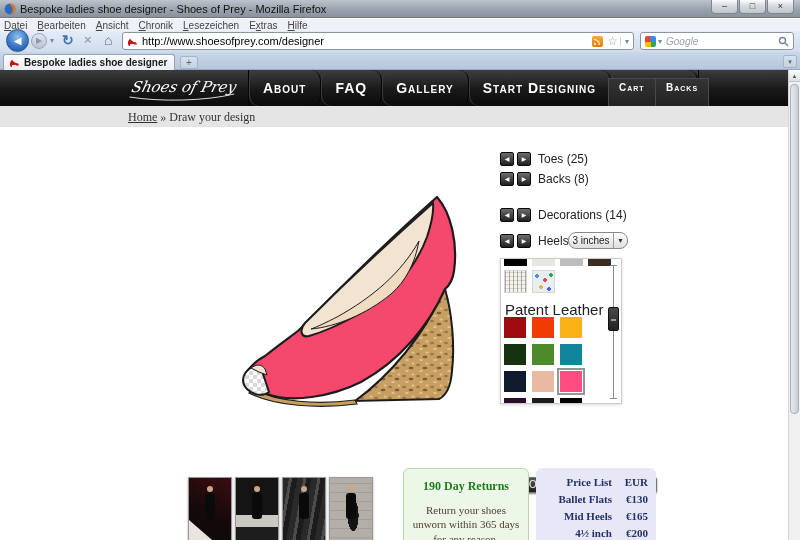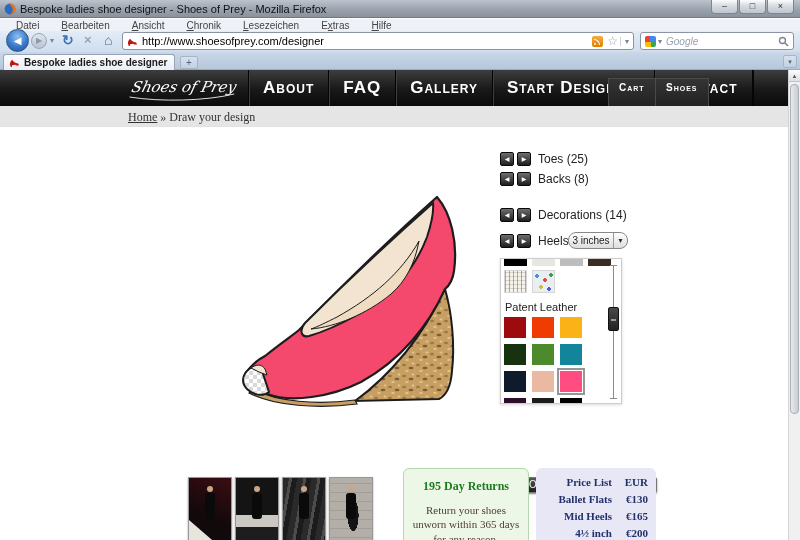--- a/index.html
+++ b/index.html
@@ -11,21 +11,21 @@
     background:linear-gradient(#bcc3cc,#98a0ab 60%,#8a929d); border-bottom:1px solid #6f7781;
     display:flex; align-items:center; padding:0 4px; }
   .ff-ico { width:12px; height:12px; margin-right:4px; flex:0 0 auto; }
   .title-text { font-size:11px; color:#111; white-space:nowrap; }
   .win-btns { position:absolute; right:6px; top:0; display:flex; }
   .win-btn { width:27px; height:14px; margin-left:1px; border:1px solid #7e858e; border-top:none;
     border-radius:0 0 4px 4px; background:linear-gradient(#fbfcfd,#d6dbe1 45%,#bfc6cd);
     font-size:9px; line-height:12px; text-align:center; color:#333; }
   .menubar { position:absolute; left:0; top:19px; width:800px; height:12px; background:#eef1f7;
     font-size:10px; color:#444; display:flex; align-items:center; padding-left:4px; }
-  .menu-item { margin-right:10px; white-space:nowrap;margin-left:12px; }
+  .menu-item { margin-right:10px; white-space:nowrap; }
   .menu-item u { text-decoration:underline; }
   .navbar { position:absolute; left:0; top:31px; width:800px; height:21px;
     background:linear-gradient(#e3ecf7,#cfddee); }
   .back-btn { position:absolute; left:6px; top:-2px; width:23px; height:23px; border-radius:50%;
     background:radial-gradient(circle at 50% 32%,#8fc0ee,#3a79cc 55%,#1d4f95);
     border:1px solid #33577f; color:#fff; font-size:10px; text-align:center; line-height:21px; }
   .fwd-btn { position:absolute; left:31px; top:2px; width:16px; height:16px; border-radius:50%;
     background:linear-gradient(#dfe6ee,#b9c4d2); border:1px solid #9aa6b5; color:#8b98a8;
     font-size:8px; text-align:center; line-height:14px; }
   .nav-caret { position:absolute; left:50px; top:5px; font-size:8px; color:#7b8694; }
@@ -63,23 +63,23 @@
     background:linear-gradient(#d8e2ee,#c2d1e2); border:1px solid #a5b4c7; color:#5a6573;
     font-size:7px; line-height:12px; text-align:center; }
 
   
   .viewport { position:absolute; left:0; top:70px; width:788px; height:470px; background:#fff; overflow:hidden; }
   .site-header { position:absolute; left:0; top:0; width:788px; height:36px;
     background:linear-gradient(#3d3d3d,#181818 55%,#0b0b0b); }
   .logo { position:absolute; left:118px; top:1px; }
   .main-nav { position:absolute; left:248px; top:0; height:36px; display:flex;
     border-left:1px solid #050505; border-right:1px solid #050505; }
-  .main-nav .nav-item { line-height:36px; padding:0 14px; color:#fff; font-size:17px;
+  .main-nav .nav-item { line-height:36px; padding:0 14px; color:#fff; font-size:14px;
     font-variant:small-caps; letter-spacing:1px; font-weight:bold; border-right:1px solid #050505;
-    box-shadow:inset 1px 0 0 #3d3d3d; white-space:nowrap; }
+    box-shadow:inset 1px 0 0 #3d3d3d; white-space:nowrap;border-radius:10px; }
   .hdr-btn { position:absolute; top:8px; height:30px; line-height:17px; padding:0 10px;
     background:linear-gradient(#343434,#222); border:1px solid #4a4a4a; color:#fff;
     font-size:10px; font-variant:small-caps; letter-spacing:1px; font-weight:bold; }
   .cart-btn { left:608px; } .login-btn { left:655px; }
   .breadcrumb-band { position:absolute; left:0; top:36px; width:788px; height:21px;
     background:#e5e5e5; border-bottom:1px solid #e2e2de; }
   .breadcrumb { position:absolute; left:128px; top:4px; font-family:"Liberation Serif", serif;
     font-size:12px; color:#333; }
   .breadcrumb a { color:#333; text-decoration:underline; }
 
@@ -104,21 +104,21 @@
   .pattern-chip { width:23px; height:23px; margin-right:5px; border:1px solid #d5d5d5; }
   .pattern-newsprint { background:
     repeating-linear-gradient(90deg, rgba(40,40,40,.35) 0 1px, transparent 1px 4px),
     repeating-linear-gradient(0deg,#f4f2ec 0 3px,#d8d4c8 3px 4px); }
   .pattern-collage { background:
     radial-gradient(circle 2px at 4px 5px,#4a90d9 0 2px,transparent 2px),
     radial-gradient(circle 2px at 12px 9px,#d94a4a 0 2px,transparent 2px),
     radial-gradient(circle 2px at 18px 4px,#3aa04a 0 2px,transparent 2px),
     radial-gradient(circle 2px at 8px 16px,#e0b23a 0 2px,transparent 2px),
     radial-gradient(circle 2px at 16px 18px,#4a5fd9 0 2px,transparent 2px),#e9eef2; }
-  .material-label { position:absolute; left:4px; top:42px; font-size:11px; color:#222; }
+  .material-label { position:absolute; left:4px; top:42px; font-size:15px; color:#222; }
   .swatch-grid { position:absolute; left:3px; top:58px; width:110px; display:flex; flex-wrap:wrap; }
   .swatch { width:22px; height:21px; margin:0 6px 6px 0; }
   .swatch.selected { outline:2px solid #969696; outline-offset:1px; }
   .vslider-track { position:absolute; left:112px; top:6px; width:1px; height:134px; background:#8a8a8a; }
   .vslider-track:before, .vslider-track:after { content:""; position:absolute; left:-3px; width:7px;
     height:1px; background:#8a8a8a; }
   .vslider-track:before { top:0; } .vslider-track:after { bottom:0; }
   .vslider-handle { position:absolute; left:107px; top:48px; width:11px; height:24px; border-radius:2px;
     background:linear-gradient(#4a4a4a,#222); border:1px solid #111; }
   .vslider-handle:before { content:""; position:absolute; left:2px; top:11px; width:5px; height:2px;
@@ -247,21 +247,21 @@
         </g>
       </svg>
       <div class="main-nav">
         <span class="nav-item">About</span>
         <span class="nav-item">FAQ</span>
         <span class="nav-item">Gallery</span>
         <span class="nav-item">Start Designing</span>
         <span class="nav-item">Contact</span>
       </div>
       <span class="hdr-btn cart-btn">Cart</span>
-      <span class="hdr-btn login-btn">Shoes</span>
+      <span class="hdr-btn login-btn">Backs</span>
     </div>
 
     <div class="breadcrumb-band">
       <span class="breadcrumb">
         <a href="#">Home</a>
         <span>»</span>
         <span>Draw your design</span>
       </span>
     </div>
 
@@ -361,21 +361,21 @@
         <span class="figure"></span>
       </div>
     <div class="thumb thumb3">
         <span class="figure"></span>
       </div>
     <div class="thumb thumb4">
         <span class="figure"></span>
       </div>
 
     <div class="returns-box">
-      <div class="returns-title">195 Day Returns</div>
+      <div class="returns-title">190 Day Returns</div>
       <div class="returns-body">Return your shoes unworn within 365 days for any reason.</div>
     </div>
 
     <div class="price-box">
       <div class="price-row price-head">
         <span class="pl-label">Price List</span>
         <span class="pl-value">EUR</span>
       </div>
       <div>
           <div class="price-row">

